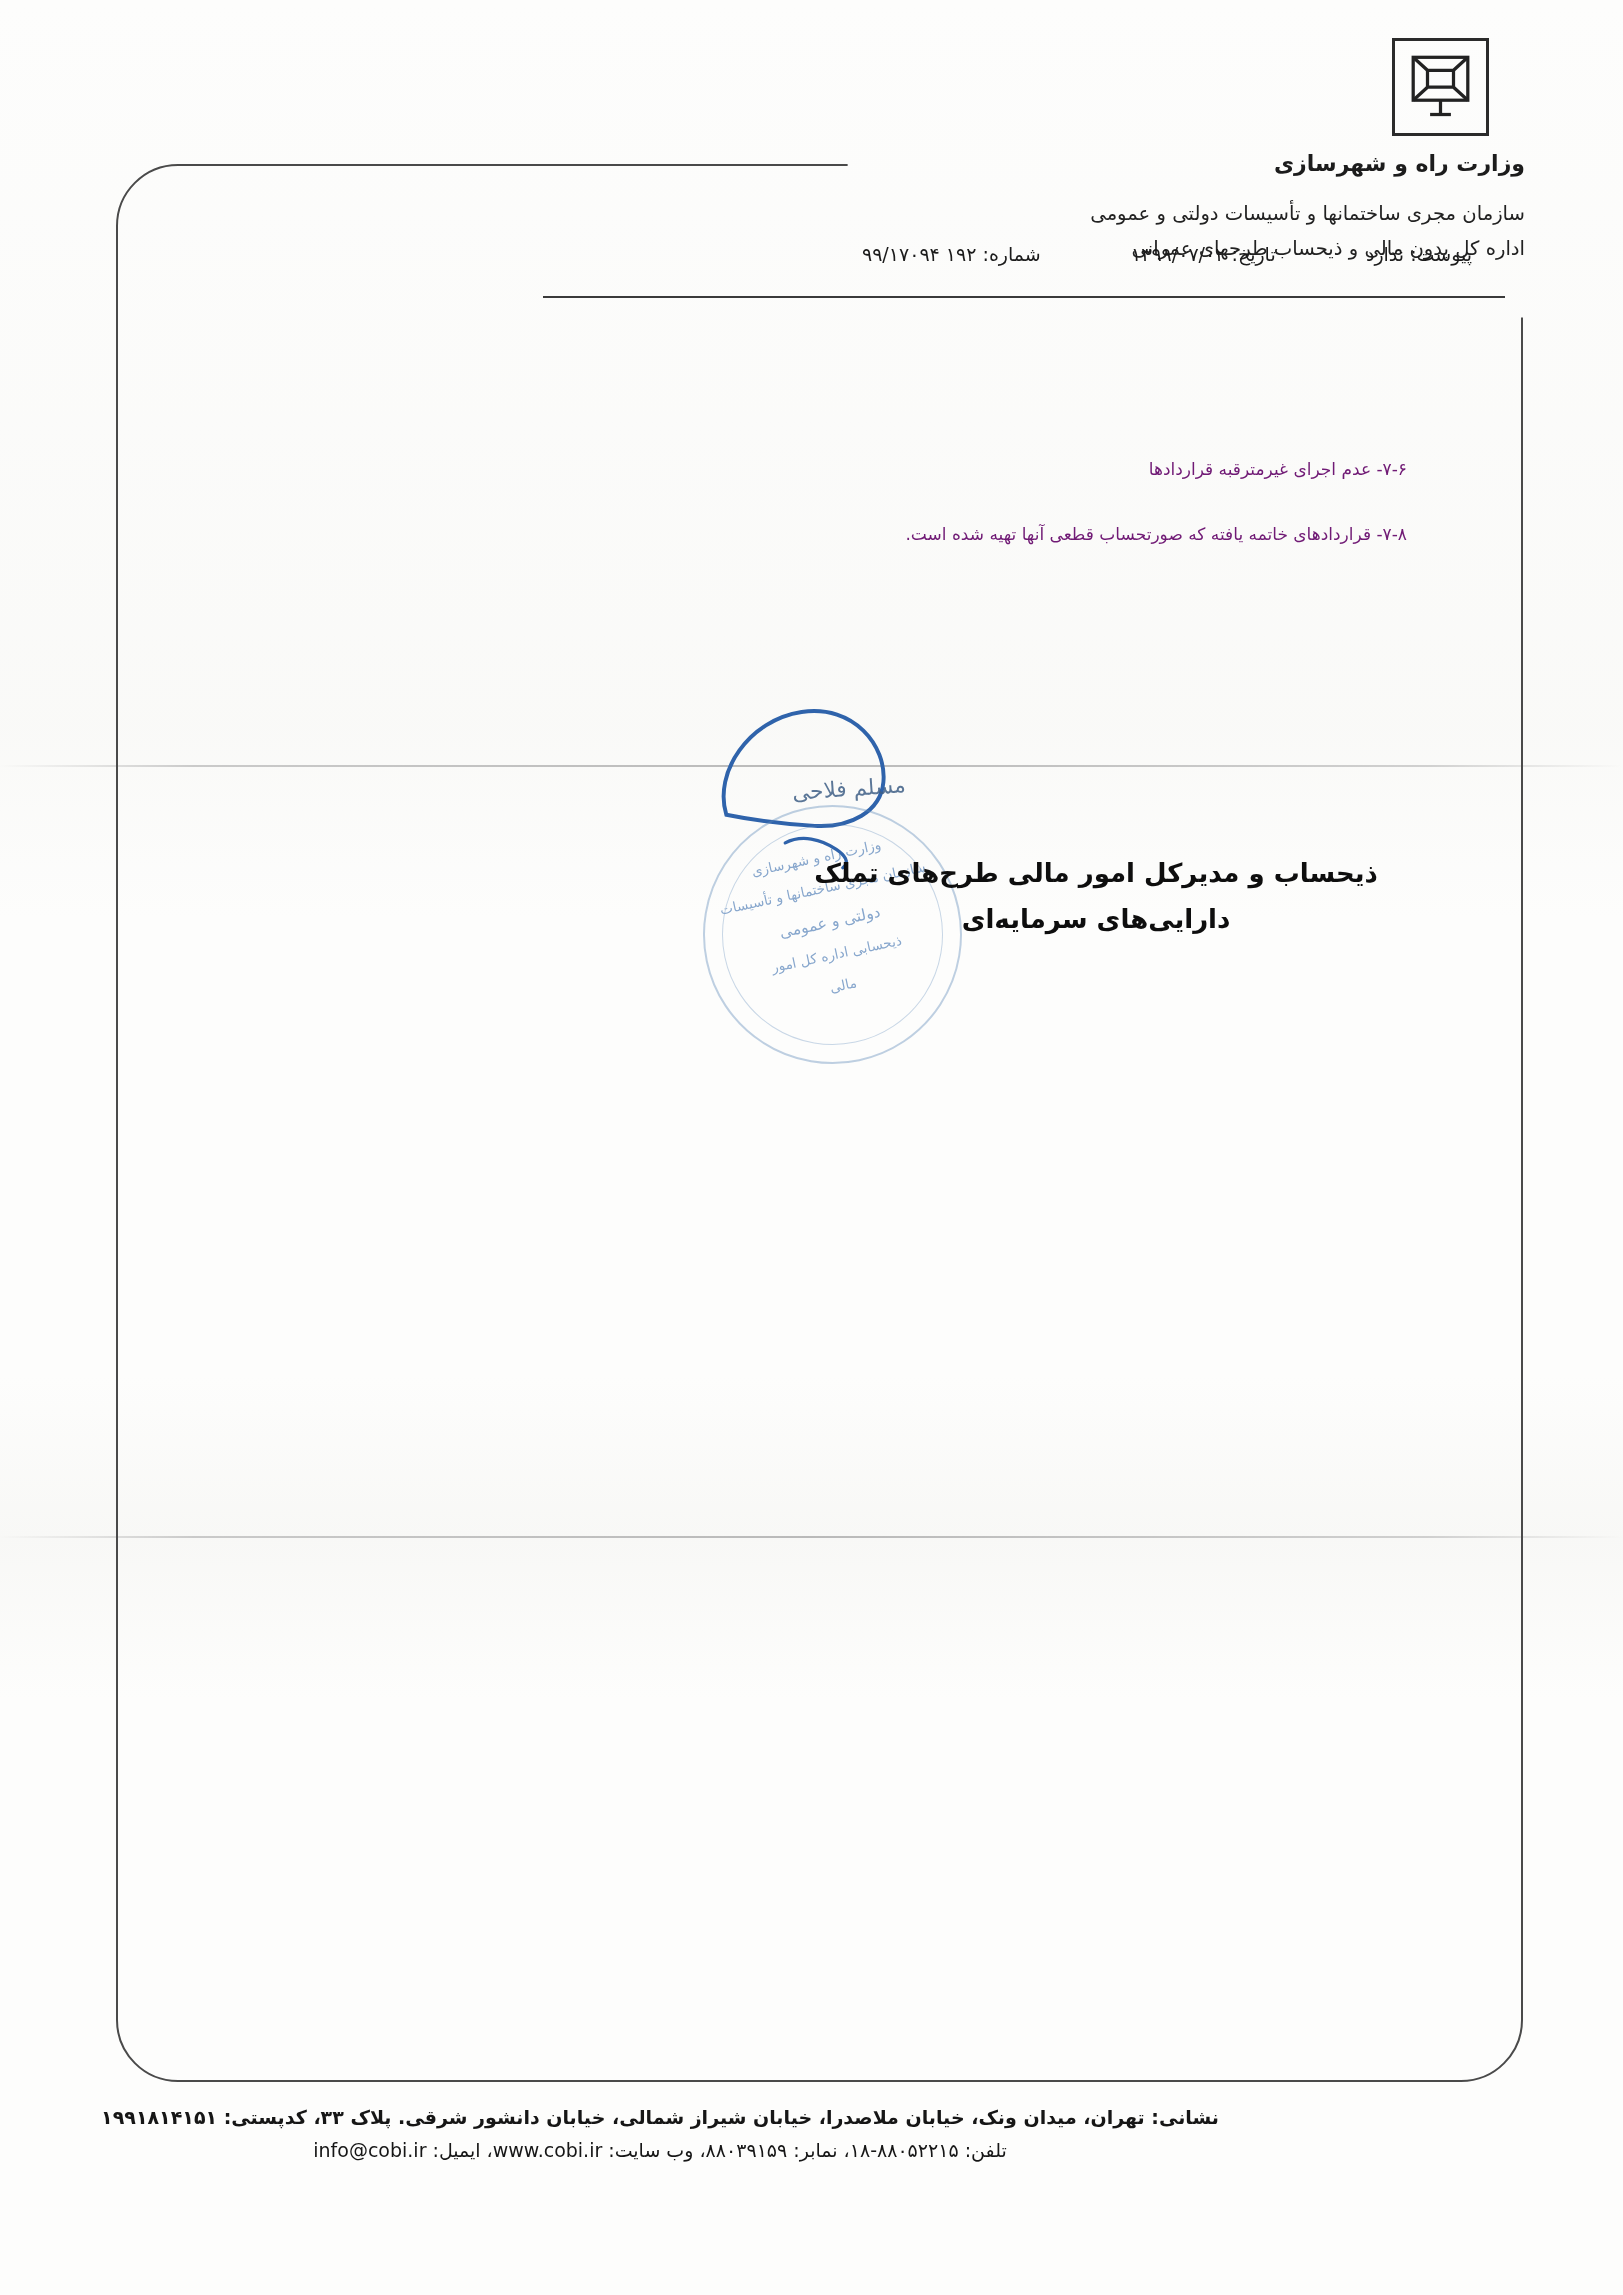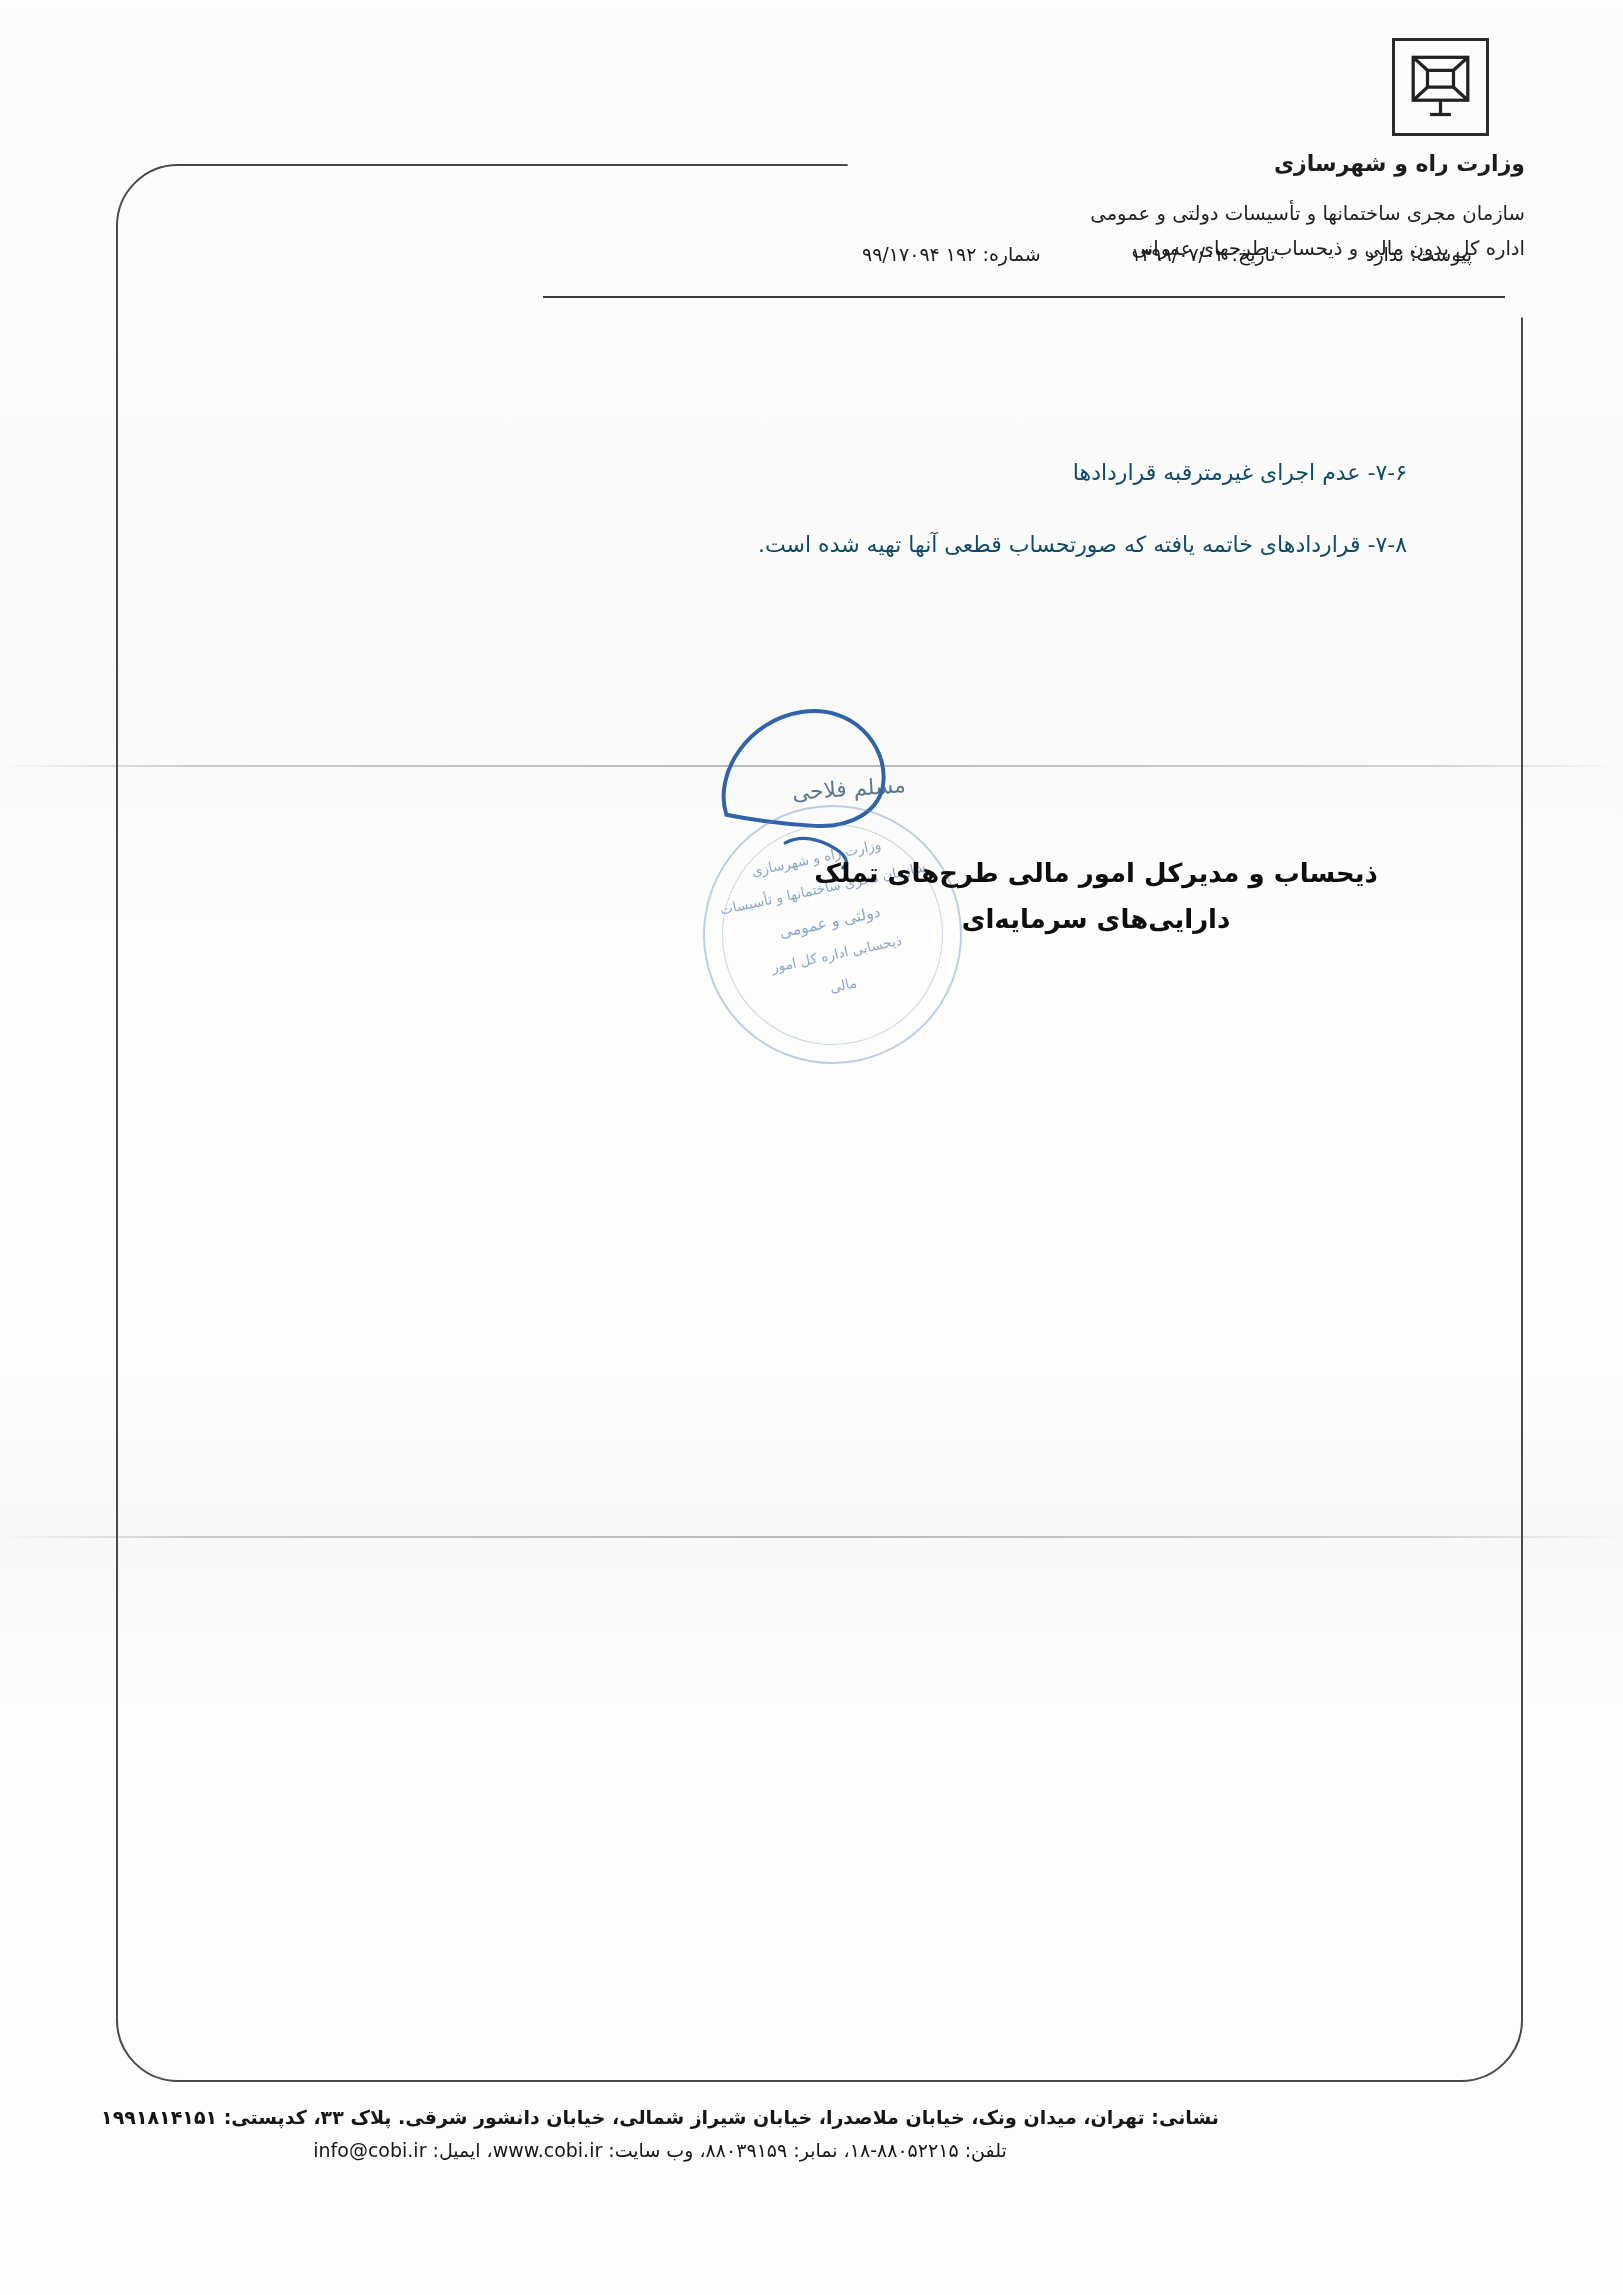--- a/index.html
+++ b/index.html
@@ -131,22 +131,22 @@
   
   .body {
     position: absolute;
     top: 458px;
     right: 216px;
     width: 1224px;
     direction: rtl;
     text-align: right;
   }
   .clause {
-    font-size: 22px;
-    color: #0c4a6e;
+    font-size: 17px;
+    color: #701a75;
     line-height: 1.35;
     margin-bottom: 42px;
     white-space: nowrap;
   }
 
   
   .sign-block {
     position: absolute;
     top: 851px;
     right: 216px;

